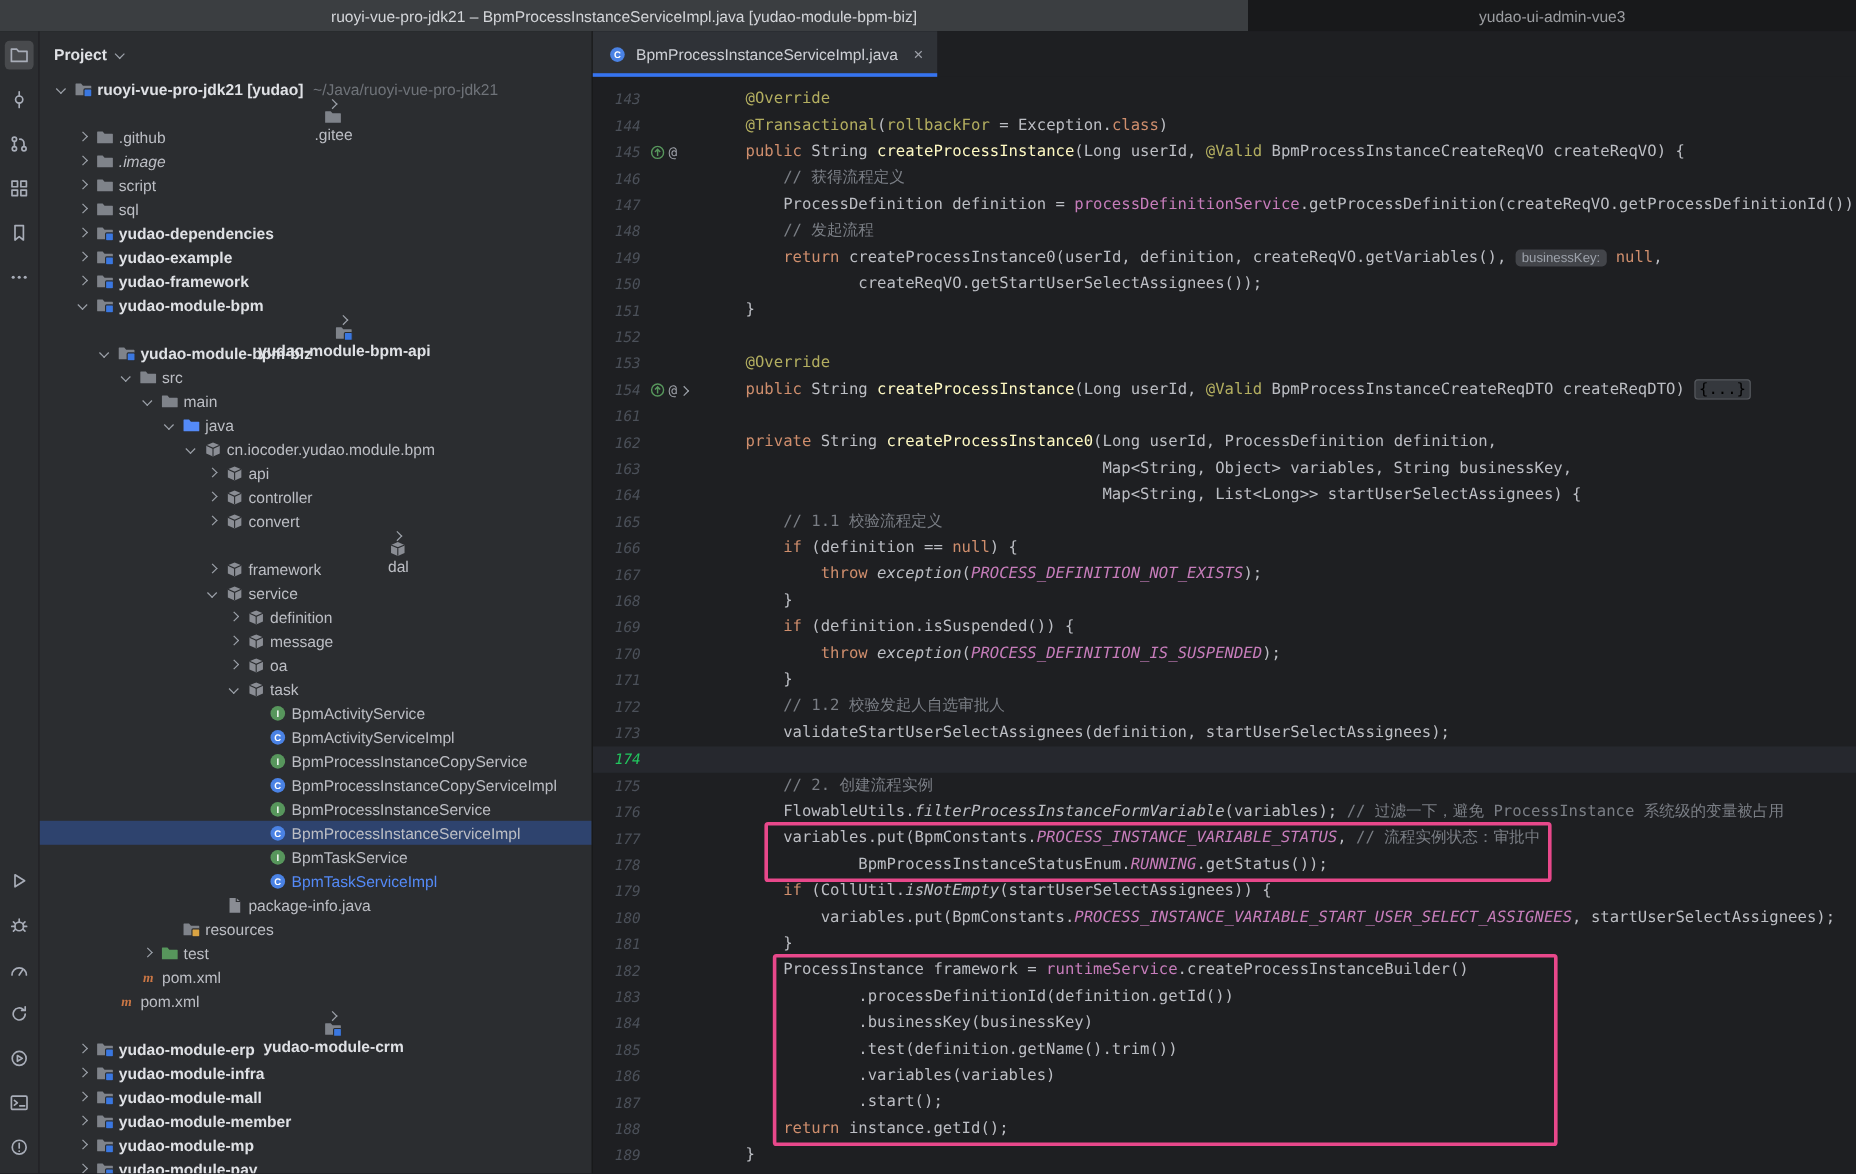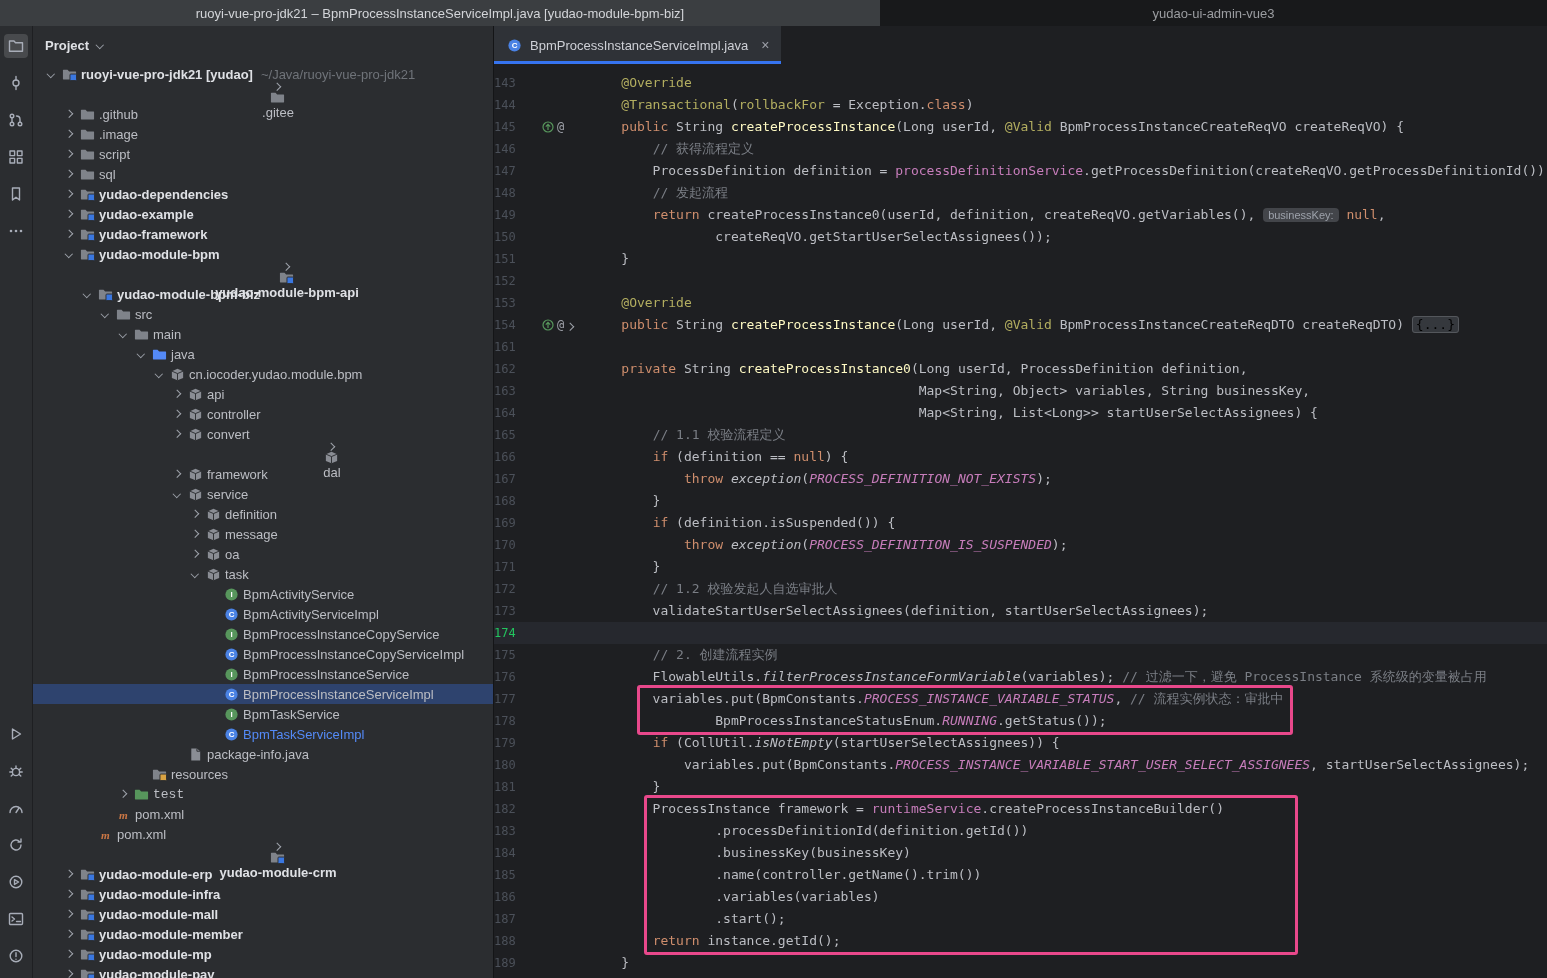--- a/index.html
+++ b/index.html
@@ -3,21 +3,21 @@
 <meta charset="utf-8">
 <style>
   * { box-sizing: border-box; }
   html,body { margin:0; padding:0; }
   body {
     width:1547px; height:978px; overflow:hidden;
     background:#1e1f22; font-family:"Liberation Sans", sans-serif;
     -webkit-font-smoothing:antialiased;
   }
   .titlebar { display:flex; height:26px; }
-  .title-left { width:880px; background:#3b3e41; color:#d3d5d9; display:flex; align-items:center; justify-content:center; font-size:13px; }
+  .title-left { width:1040px; background:#3b3e41; color:#d3d5d9; display:flex; align-items:center; justify-content:center; font-size:13px; }
   .title-right { flex:1; background:#18191b; color:#9b9da1; display:flex; align-items:center; justify-content:center; font-size:13px; }
   .main { display:flex; height:952px; }
 
   
   .activity-bar { width:33px; background:#2b2d30; display:flex; flex-direction:column; align-items:center; padding:8px 0 10px; border-right:1px solid #1e1f22; }
   .ab-group { display:flex; flex-direction:column; gap:13px; align-items:center; }
   .ab-bottom { margin-top:auto; }
   .ab-btn { width:24px; height:24px; border-radius:4px; display:flex; align-items:center; justify-content:center; }
   .ab-btn.active { background:rgba(255,255,255,.14); }
   .ab-btn svg { width:16px; height:16px; }
@@ -43,21 +43,21 @@
   .editor { flex:1; min-width:0; display:flex; flex-direction:column; background:#1e1f22; }
   .tabbar { height:38px; min-height:38px; display:flex; align-items:stretch; background:#1e1f22; }
   .tab { display:flex; align-items:center; gap:7px; padding:0 12px; background:#2f3237; position:relative; font-size:13px; color:#ced0d6; }
   .tab.active::after { content:""; position:absolute; left:0; right:0; bottom:0; height:3px; background:#3674f0; }
   .tab .ticon { width:17px; min-width:17px; }
   .tab-close { color:#9da0a8; font-size:14px; margin-left:6px; }
 
   .code { flex:1; position:relative; padding-top:8px; font-family:"DejaVu Sans Mono", monospace; font-size:13px; overflow:hidden; }
   .cline { display:flex; height:22px; line-height:22px; align-items:center; }
   .cline.current { background:#26282e; }
-  .lnum { width:40px; min-width:40px; color:#4b5059; font-size:12px; }
+  .lnum { width:40px; min-width:40px; text-align:right; color:#4b5059; font-size:12px;font-style:italic; }
   .cline.current .lnum { color:#22c55e; }
   .lgut { width:56px; min-width:56px; display:flex; align-items:center; gap:3px; padding-left:8px; color:#9da0a8; }
   .g-at { font-size:12px; color:#9da0a8; }
   .g-ov svg { width:12px; height:12px; display:block; }
   .ltext { white-space:pre; }
 
   .t-d   { color:#bcbec4; }
   .t-kw  { color:#cf8e6d; }
   .t-ann { color:#b3ae60; }
   .t-fn  { color:#fef9c3; }
@@ -228,21 +228,21 @@
             <span class="chev">
               <span class="ch right"></span>
             </span>
             <span class="ticon">
               <svg viewBox="0 0 16 16">
                 <path d="M1.5 2.8h4.4l1.7 1.9h6.9c.3 0 .5.2.5.5v7.5c0 .3-.2.5-.5.5H1.5c-.3 0-.5-.2-.5-.5V3.3c0-.3.2-.5.5-.5Z" fill="#7f838a"></path>
               </svg>
             </span>
             <span class="tlabel">.github</span>
           </div>
-          <div class="trow" style="padding-left: 28px;">
+          <div class="trow" style="padding-left: 28px; font-style: italic;">
             <span class="chev">
               <span class="ch right"></span>
             </span>
             <span class="ticon">
               <svg viewBox="0 0 16 16">
                 <path d="M1.5 2.8h4.4l1.7 1.9h6.9c.3 0 .5.2.5.5v7.5c0 .3-.2.5-.5.5H1.5c-.3 0-.5-.2-.5-.5V3.3c0-.3.2-.5.5-.5Z" fill="#7f838a"></path>
               </svg>
             </span>
             <span class="tlabel">.image</span>
           </div>
@@ -598,21 +598,21 @@
           <div class="trow" style="padding-left: 100px;">
             <span class="chev"></span>
             <span class="ticon">
               <svg viewBox="0 0 16 16">
                 <path d="M1.5 2.8h4.4l1.7 1.9h6.9c.3 0 .5.2.5.5v7.5c0 .3-.2.5-.5.5H1.5c-.3 0-.5-.2-.5-.5V3.3c0-.3.2-.5.5-.5Z" fill="#7f838a"></path>
                 <rect x="8.5" y="7.5" width="7" height="7" rx="1" fill="#d9a343" stroke="#2b2d30"></rect>
               </svg>
             </span>
             <span class="tlabel">resources</span>
           </div>
-          <div class="trow" style="padding-left: 82px; font-family: Liberation Mono, monospace;">
+          <div class="trow" style="padding-left: 82px;">
             <span class="chev">
               <span class="ch right"></span>
             </span>
             <span class="ticon">
               <svg viewBox="0 0 16 16">
                 <path d="M1.5 2.8h4.4l1.7 1.9h6.9c.3 0 .5.2.5.5v7.5c0 .3-.2.5-.5.5H1.5c-.3 0-.5-.2-.5-.5V3.3c0-.3.2-.5.5-.5Z" fill="#57965c"></path>
               </svg>
             </span>
             <span class="tlabel">test</span>
           </div>
@@ -927,21 +927,21 @@
             <span class="ltext"><span class="t-d">                .processDefinitionId(definition.getId())</span></span>
           </div>
           <div class="cline">
             <span class="lnum">184</span>
             <span class="lgut"></span>
             <span class="ltext"><span class="t-d">                .businessKey(businessKey)</span></span>
           </div>
           <div class="cline">
             <span class="lnum">185</span>
             <span class="lgut"></span>
-            <span class="ltext"><span class="t-d">                .name(controller.getName().trim())</span></span>
+            <span class="ltext"><span class="t-d">                .test(definition.getName().trim())</span></span>
           </div>
           <div class="cline">
             <span class="lnum">186</span>
             <span class="lgut"></span>
             <span class="ltext"><span class="t-d">                .variables(variables)</span></span>
           </div>
           <div class="cline">
             <span class="lnum">187</span>
             <span class="lgut"></span>
             <span class="ltext"><span class="t-d">                .start();</span></span>

